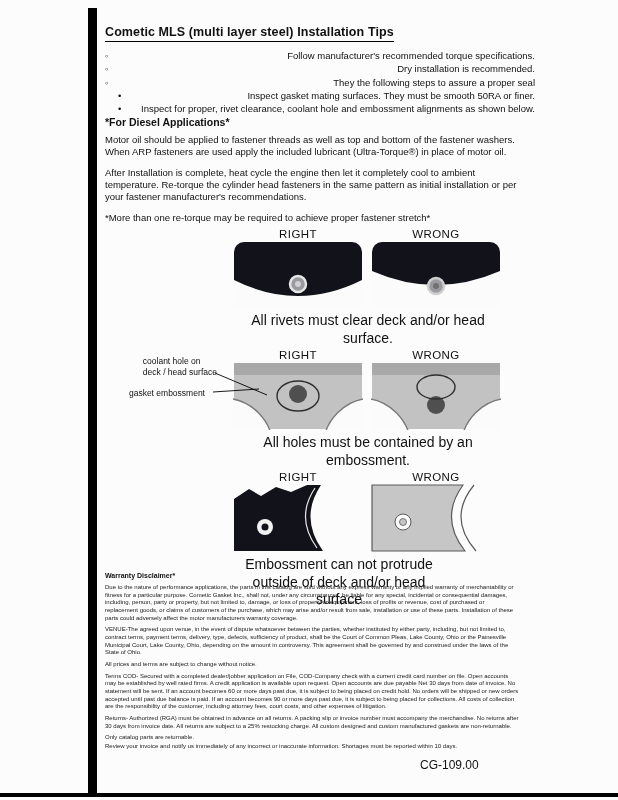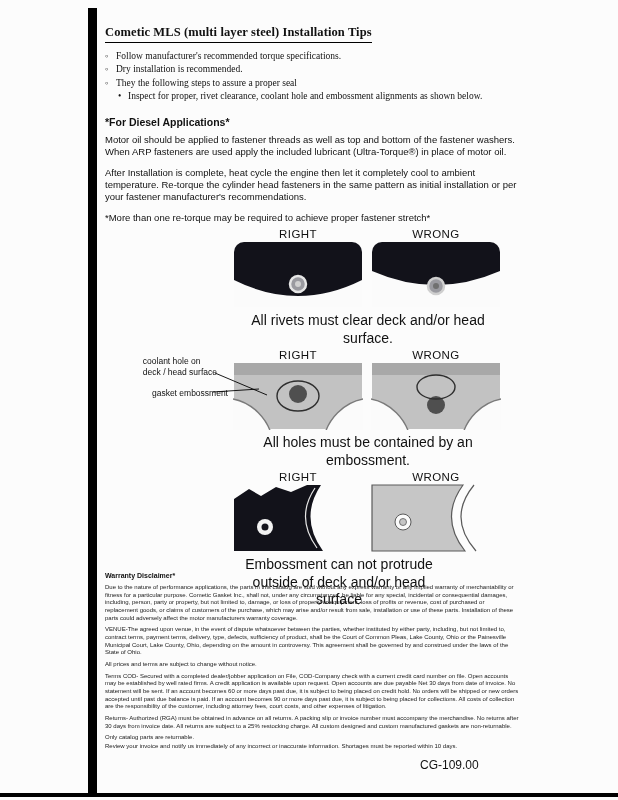--- a/index.html
+++ b/index.html
@@ -1,23 +1,23 @@
 <!DOCTYPE html>
 <html><head>
 <meta charset="utf-8">
 <style>
   html,body{margin:0;padding:0;}
   body{width:618px;height:800px;background:#ffffff;font-family:"Liberation Sans",sans-serif;color:#111;}
   .page{position:relative;width:618px;height:800px;background:#fcfcfc;overflow:hidden;}
   .left-bar{position:absolute;left:88px;top:8px;width:9px;height:785px;background:#000;}
   .bottom-rule{position:absolute;left:0;top:793px;width:618px;height:4px;background:#000;}
 
-  .sec-top{position:absolute;left:105px;top:22px;width:430px;font-family:Liberation Serif, serif;}
+  .sec-top{position:absolute;left:105px;top:22px;width:430px;}
   .doc-title{display:inline-block;font-size:12.5px;font-weight:bold;letter-spacing:.1px;border-bottom:1.5px solid #000;padding-bottom:2px;margin:0 0 7px 0;}
-  .bullets{list-style:none;margin:0;padding:0;font-size:9.5px;line-height:1.4;}
+  .bullets{list-style:none;margin:0;padding:0;font-size:9.5px;line-height:1.4;text-align:right;}
   .b1{position:relative;padding-left:11px;}
   .b1::before{content:"◦";position:absolute;left:0;top:0;}
   .b2{position:relative;padding-left:23px;white-space:nowrap;}
   .b2::before{content:"•";position:absolute;left:13px;top:0;}
 
   .sec-diesel{position:absolute;left:105px;top:116px;width:414px;}
   .h2{font-size:10.5px;font-weight:bold;margin:0 0 6px 0;}
   .para{font-size:9.5px;line-height:1.3;margin:0 0 8px 0;}
   .note{font-size:9.5px;margin:2px 0 0 0;}
 
@@ -25,21 +25,21 @@
   .dblock{margin-bottom:2px;}
   .drow{display:flex;gap:8px;position:relative;}
   .dcol{width:130px;}
   .dhead{font-size:11.5px;text-align:center;height:13px;line-height:13px;letter-spacing:.4px;}
   .dimg{display:block;width:130px;}
   .dcap{font-size:14px;line-height:1.25;margin:4px 0 1px 2px;text-align:center;}
   .dcap.two{max-width:208px;}
 
   .lbl{position:absolute;right:100%;font-size:8.5px;line-height:1.3;white-space:nowrap;}
   .lbl-coolant{margin-right:16px;top:7px;}
-  .lbl-emboss{margin-right:5px;top:39px;padding-left:12px;}
+  .lbl-emboss{margin-right:28px;top:39px;padding-left:12px;}
   .leaders{position:absolute;right:100%;margin-right:-36px;top:20px;width:56px;height:40px;pointer-events:none;}
 
   .disclaimer{position:absolute;left:105px;top:572px;width:414px;}
   .disc-h{font-size:7px;font-weight:bold;margin:0 0 5px 0;}
   .disc-p{font-size:6px;line-height:1.28;margin:0 0 4px 0;color:#1a1a1a;}
 
   .footer-code{position:absolute;left:420px;top:758px;font-size:12px;}
 </style>
 </head>
 <body>
@@ -47,20 +47,21 @@
 <div class="page">
   <div class="left-bar"></div>
   <div class="bottom-rule"></div>
 
   <div class="sec-top">
     <h1 class="doc-title">Cometic MLS (multi layer steel) Installation Tips</h1>
     <ul class="bullets">
       <li class="b1">Follow manufacturer's recommended torque specifications.</li>
       <li class="b1">Dry installation is recommended.</li>
       <li class="b1">They the following steps to assure a proper seal</li>
+      <li class="b2">Inspect gasket mating surfaces.  They must be smooth 50RA or finer.</li>
       <li class="b2">Inspect for proper, rivet clearance, coolant hole and embossment alignments as shown below.</li>
     </ul>
   </div>
 
   <div class="sec-diesel">
     <h2 class="h2">*For Diesel Applications*</h2>
     <p class="para">Motor oil should be applied to fastener threads as well as top and bottom of the fastener washers. When ARP fasteners are used apply the included lubricant (Ultra-Torque®) in place of motor oil.</p>
     <p class="para">After Installation is complete, heat cycle the engine then let it completely cool to ambient temperature. Re-torque the cylinder head fasteners in the same pattern as initial installation or per your fastener manufacturer's recommendations.</p>
     <p class="note">*More than one re-torque may be required to achieve proper fastener stretch*</p>
   </div>

